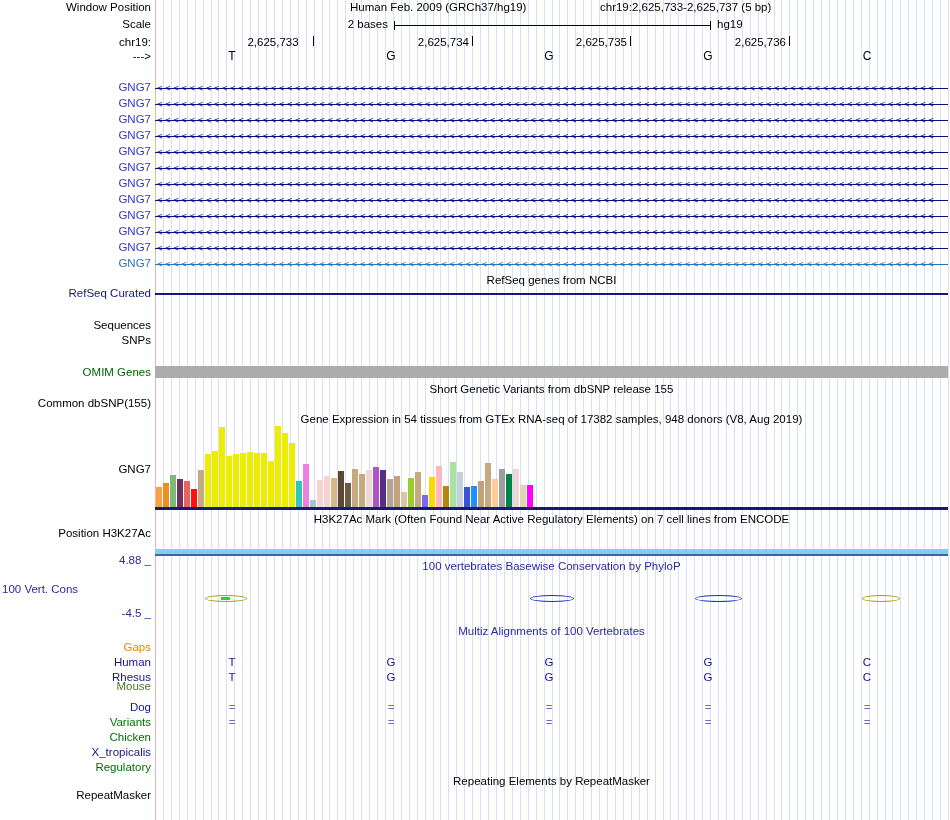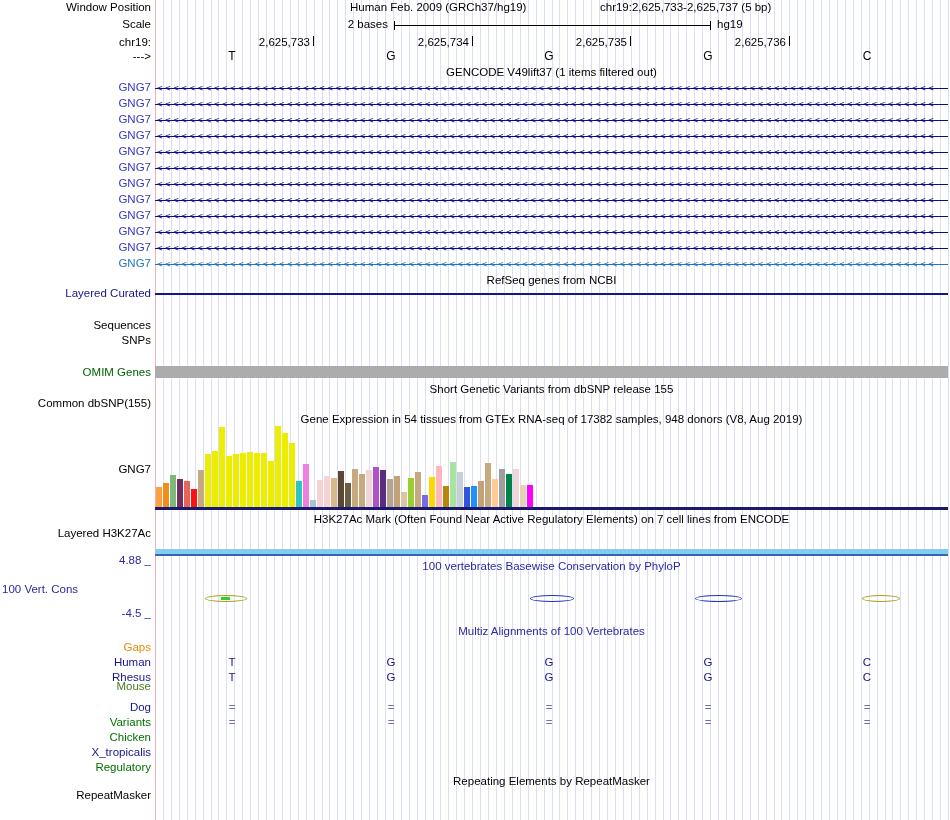--- a/index.html
+++ b/index.html
@@ -140,40 +140,39 @@
 
   <div class="lbl" style="top:18px;">Scale</div>
   <div class="abs" style="left:300px;top:18px;width:88px;text-align:right;">2 bases</div>
   <div class="hline" style="left:394px;top:25px;width:316px;"></div>
   <div class="tick" style="left:394px;top:21px;height:9px;"></div>
   <div class="tick" style="left:710px;top:21px;height:9px;"></div>
   <div class="abs" style="left:717px;top:18px;">hg19</div>
 
   <div class="lbl" style="top:36px;">chr19:</div>
   <div id="ruler-layer">
-      <div class="abs" style="left: 236px; top: 36px; width: 74px; text-align: right;">2,625,733</div>
+      <div class="abs" style="left: 236px; top: 36px; width: 74px; text-align: center;">2,625,733</div>
       <div class="tick" style="left: 313px; top: 36px; height: 10px;"></div>
       <div class="abs" style="left: 395px; top: 36px; width: 74px; text-align: right;">2,625,734</div>
       <div class="tick" style="left: 472px; top: 36px; height: 10px;"></div>
       <div class="abs" style="left: 553px; top: 36px; width: 74px; text-align: right;">2,625,735</div>
       <div class="tick" style="left: 630px; top: 36px; height: 10px;"></div>
       <div class="abs" style="left: 712px; top: 36px; width: 74px; text-align: right;">2,625,736</div>
       <div class="tick" style="left: 789px; top: 36px; height: 10px;"></div>
     </div>
 
   <div class="lbl" style="top:50px;">---&gt;</div>
   <div id="bases-layer">
       <div class="basechar" style="left: 224px; top: 49px;">T</div>
       <div class="basechar" style="left: 383px; top: 49px;">G</div>
       <div class="basechar" style="left: 541px; top: 49px;">G</div>
       <div class="basechar" style="left: 700px; top: 49px;">G</div>
       <div class="basechar" style="left: 859px; top: 49px;">C</div>
     </div>
 
-  <div class="title" style="top:66px;">GENCODE V49lift37 (1 items filtered out)</div>
   <div id="gencode-layer">
       <div class="tx-line" style="top: 88px; background: rgb(13, 13, 134);"></div>
       <div class="tx-arrows" style="top: 81px; color: rgb(13, 13, 134);">&lt;&lt;&lt;&lt;&lt;&lt;&lt;&lt;&lt;&lt;&lt;&lt;&lt;&lt;&lt;&lt;&lt;&lt;&lt;&lt;&lt;&lt;&lt;&lt;&lt;&lt;&lt;&lt;&lt;&lt;&lt;&lt;&lt;&lt;&lt;&lt;&lt;&lt;&lt;&lt;&lt;&lt;&lt;&lt;&lt;&lt;&lt;&lt;&lt;&lt;&lt;&lt;&lt;&lt;&lt;&lt;&lt;&lt;&lt;&lt;&lt;&lt;&lt;&lt;&lt;&lt;&lt;&lt;&lt;&lt;&lt;&lt;&lt;&lt;&lt;&lt;&lt;&lt;&lt;&lt;&lt;&lt;&lt;&lt;&lt;&lt;&lt;&lt;&lt;&lt;&lt;&lt;&lt;&lt;&lt;&lt;</div>
       <div class="tx-label" style="top: 81px; color: rgb(55, 55, 200);">GNG7</div>
       <div class="tx-line" style="top: 104px; background: rgb(13, 13, 134);"></div>
       <div class="tx-arrows" style="top: 97px; color: rgb(13, 13, 134);">&lt;&lt;&lt;&lt;&lt;&lt;&lt;&lt;&lt;&lt;&lt;&lt;&lt;&lt;&lt;&lt;&lt;&lt;&lt;&lt;&lt;&lt;&lt;&lt;&lt;&lt;&lt;&lt;&lt;&lt;&lt;&lt;&lt;&lt;&lt;&lt;&lt;&lt;&lt;&lt;&lt;&lt;&lt;&lt;&lt;&lt;&lt;&lt;&lt;&lt;&lt;&lt;&lt;&lt;&lt;&lt;&lt;&lt;&lt;&lt;&lt;&lt;&lt;&lt;&lt;&lt;&lt;&lt;&lt;&lt;&lt;&lt;&lt;&lt;&lt;&lt;&lt;&lt;&lt;&lt;&lt;&lt;&lt;&lt;&lt;&lt;&lt;&lt;&lt;&lt;&lt;&lt;&lt;&lt;&lt;&lt;</div>
       <div class="tx-label" style="top: 97px; color: rgb(55, 55, 200);">GNG7</div>
       <div class="tx-line" style="top: 120px; background: rgb(13, 13, 134);"></div>
       <div class="tx-arrows" style="top: 113px; color: rgb(13, 13, 134);">&lt;&lt;&lt;&lt;&lt;&lt;&lt;&lt;&lt;&lt;&lt;&lt;&lt;&lt;&lt;&lt;&lt;&lt;&lt;&lt;&lt;&lt;&lt;&lt;&lt;&lt;&lt;&lt;&lt;&lt;&lt;&lt;&lt;&lt;&lt;&lt;&lt;&lt;&lt;&lt;&lt;&lt;&lt;&lt;&lt;&lt;&lt;&lt;&lt;&lt;&lt;&lt;&lt;&lt;&lt;&lt;&lt;&lt;&lt;&lt;&lt;&lt;&lt;&lt;&lt;&lt;&lt;&lt;&lt;&lt;&lt;&lt;&lt;&lt;&lt;&lt;&lt;&lt;&lt;&lt;&lt;&lt;&lt;&lt;&lt;&lt;&lt;&lt;&lt;&lt;&lt;&lt;&lt;&lt;&lt;&lt;</div>
       <div class="tx-label" style="top: 113px; color: rgb(55, 55, 200);">GNG7</div>
@@ -200,21 +199,21 @@
       <div class="tx-label" style="top: 225px; color: rgb(55, 55, 200);">GNG7</div>
       <div class="tx-line" style="top: 248px; background: rgb(13, 13, 134);"></div>
       <div class="tx-arrows" style="top: 241px; color: rgb(13, 13, 134);">&lt;&lt;&lt;&lt;&lt;&lt;&lt;&lt;&lt;&lt;&lt;&lt;&lt;&lt;&lt;&lt;&lt;&lt;&lt;&lt;&lt;&lt;&lt;&lt;&lt;&lt;&lt;&lt;&lt;&lt;&lt;&lt;&lt;&lt;&lt;&lt;&lt;&lt;&lt;&lt;&lt;&lt;&lt;&lt;&lt;&lt;&lt;&lt;&lt;&lt;&lt;&lt;&lt;&lt;&lt;&lt;&lt;&lt;&lt;&lt;&lt;&lt;&lt;&lt;&lt;&lt;&lt;&lt;&lt;&lt;&lt;&lt;&lt;&lt;&lt;&lt;&lt;&lt;&lt;&lt;&lt;&lt;&lt;&lt;&lt;&lt;&lt;&lt;&lt;&lt;&lt;&lt;&lt;&lt;&lt;&lt;</div>
       <div class="tx-label" style="top: 241px; color: rgb(55, 55, 200);">GNG7</div>
       <div class="tx-line" style="top: 264px; background: rgb(34, 118, 189);"></div>
       <div class="tx-arrows" style="top: 257px; color: rgb(34, 118, 189);">&lt;&lt;&lt;&lt;&lt;&lt;&lt;&lt;&lt;&lt;&lt;&lt;&lt;&lt;&lt;&lt;&lt;&lt;&lt;&lt;&lt;&lt;&lt;&lt;&lt;&lt;&lt;&lt;&lt;&lt;&lt;&lt;&lt;&lt;&lt;&lt;&lt;&lt;&lt;&lt;&lt;&lt;&lt;&lt;&lt;&lt;&lt;&lt;&lt;&lt;&lt;&lt;&lt;&lt;&lt;&lt;&lt;&lt;&lt;&lt;&lt;&lt;&lt;&lt;&lt;&lt;&lt;&lt;&lt;&lt;&lt;&lt;&lt;&lt;&lt;&lt;&lt;&lt;&lt;&lt;&lt;&lt;&lt;&lt;&lt;&lt;&lt;&lt;&lt;&lt;&lt;&lt;&lt;&lt;&lt;&lt;</div>
       <div class="tx-label" style="top: 257px; color: rgb(34, 118, 189);">GNG7</div>
     </div>
 
   <div class="title" style="top:274px;">RefSeq genes from NCBI</div>
-  <div class="lbl navy" style="top:287px;">Layered Curated</div>
+  <div class="lbl navy" style="top:287px;">RefSeq Curated</div>
   <div class="abs" style="left:155px;top:293px;width:793px;height:2px;background:#15158C;"></div>
 
   <div class="lbl" style="top:319px;">Sequences</div>
   <div class="lbl" style="top:334px;">SNPs</div>
 
   <div class="lbl omimgreen" style="top:366px;">OMIM Genes</div>
   <div class="abs" style="left:155px;top:366px;width:793px;height:12px;background:#ACACAC;"></div>
 
   <div class="title" style="top:383px;">Short Genetic Variants from dbSNP release 155</div>
   <div class="lbl" style="top:397px;">Common dbSNP(155)</div>
@@ -273,21 +272,21 @@
       <div class="bar" style="left: 491.5px; bottom: 313px; height: 28px; background: rgb(255, 204, 153);"></div>
       <div class="bar" style="left: 498.5px; bottom: 313px; height: 38px; background: rgb(158, 158, 158);"></div>
       <div class="bar" style="left: 505.5px; bottom: 313px; height: 33px; background: rgb(0, 130, 75);"></div>
       <div class="bar" style="left: 512.5px; bottom: 313px; height: 38px; background: rgb(239, 215, 215);"></div>
       <div class="bar" style="left: 519.5px; bottom: 313px; height: 22px; background: rgb(227, 209, 184);"></div>
       <div class="bar" style="left: 526.5px; bottom: 313px; height: 22px; background: rgb(255, 0, 255);"></div>
     </div>
   <div class="abs" style="left:155px;top:507px;width:793px;height:3px;background:#191970;"></div>
 
   <div class="title" style="top:513px;">H3K27Ac Mark (Often Found Near Active Regulatory Elements) on 7 cell lines from ENCODE</div>
-  <div class="lbl" style="top:527px;">Layered H3K27Ac</div>
+  <div class="lbl" style="top:527px;">Position H3K27Ac</div>
   <div class="abs" style="left:155px;top:549px;width:793px;height:5px;background:#85CDEF;border-bottom:2px solid #3466B2;"></div>
 
   <div class="lbl consblue" style="top:554px;">4.88 _</div>
   <div class="title consblue" style="top:560px;">100 vertebrates Basewise Conservation by PhyloP</div>
   <div class="abs consblue" style="left:2px;top:583px;">100 Vert. Cons</div>
   <div class="lbl consblue" style="top:607px;">-4.5 _</div>
   <div id="cons-layer">
       <div class="oval" style="left: 205px; top: 595px; width: 40px; border: 1px solid rgb(163, 163, 18);">
         <div class="oval-center" style="left: 15px; width: 9px; background: rgb(51, 204, 51);"></div>
       </div>

